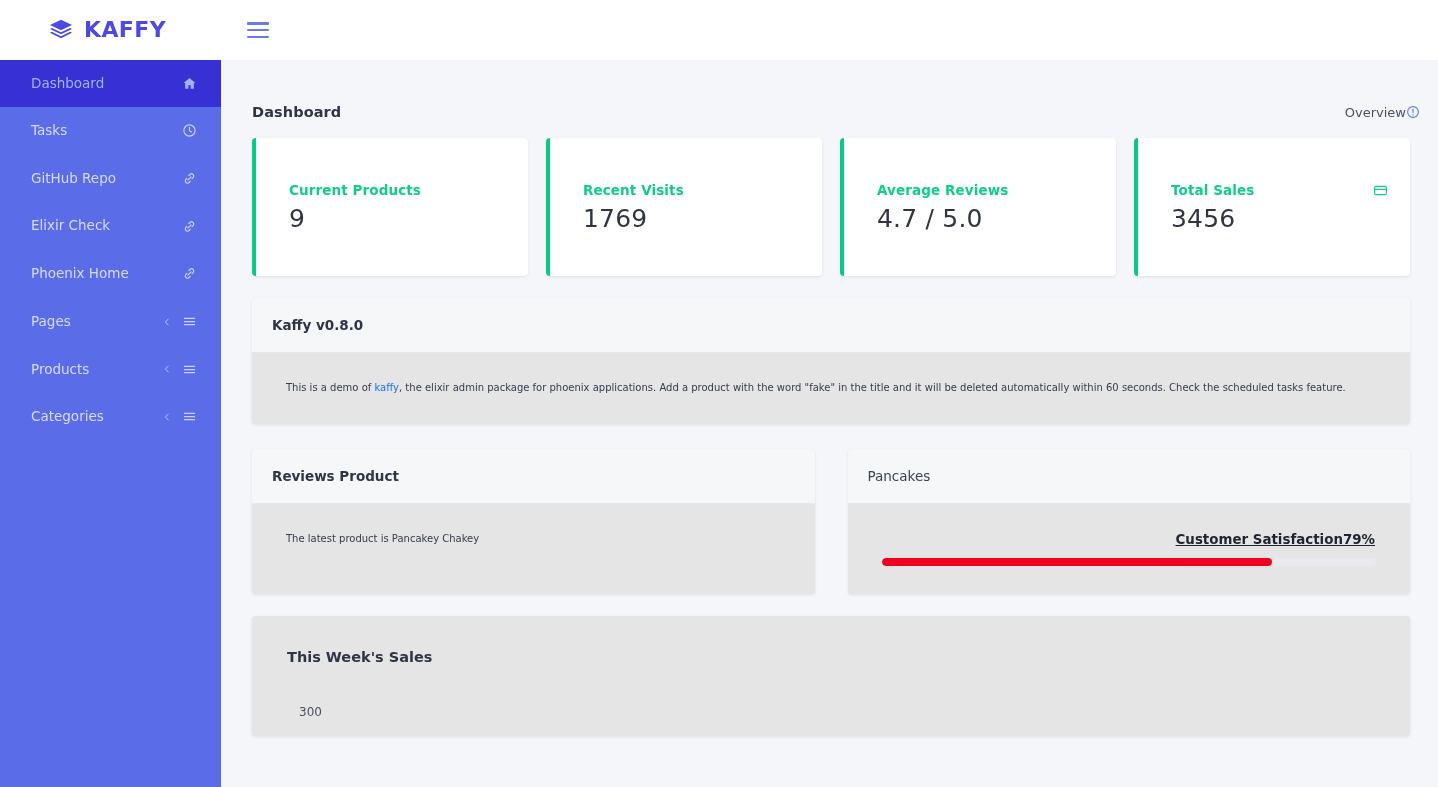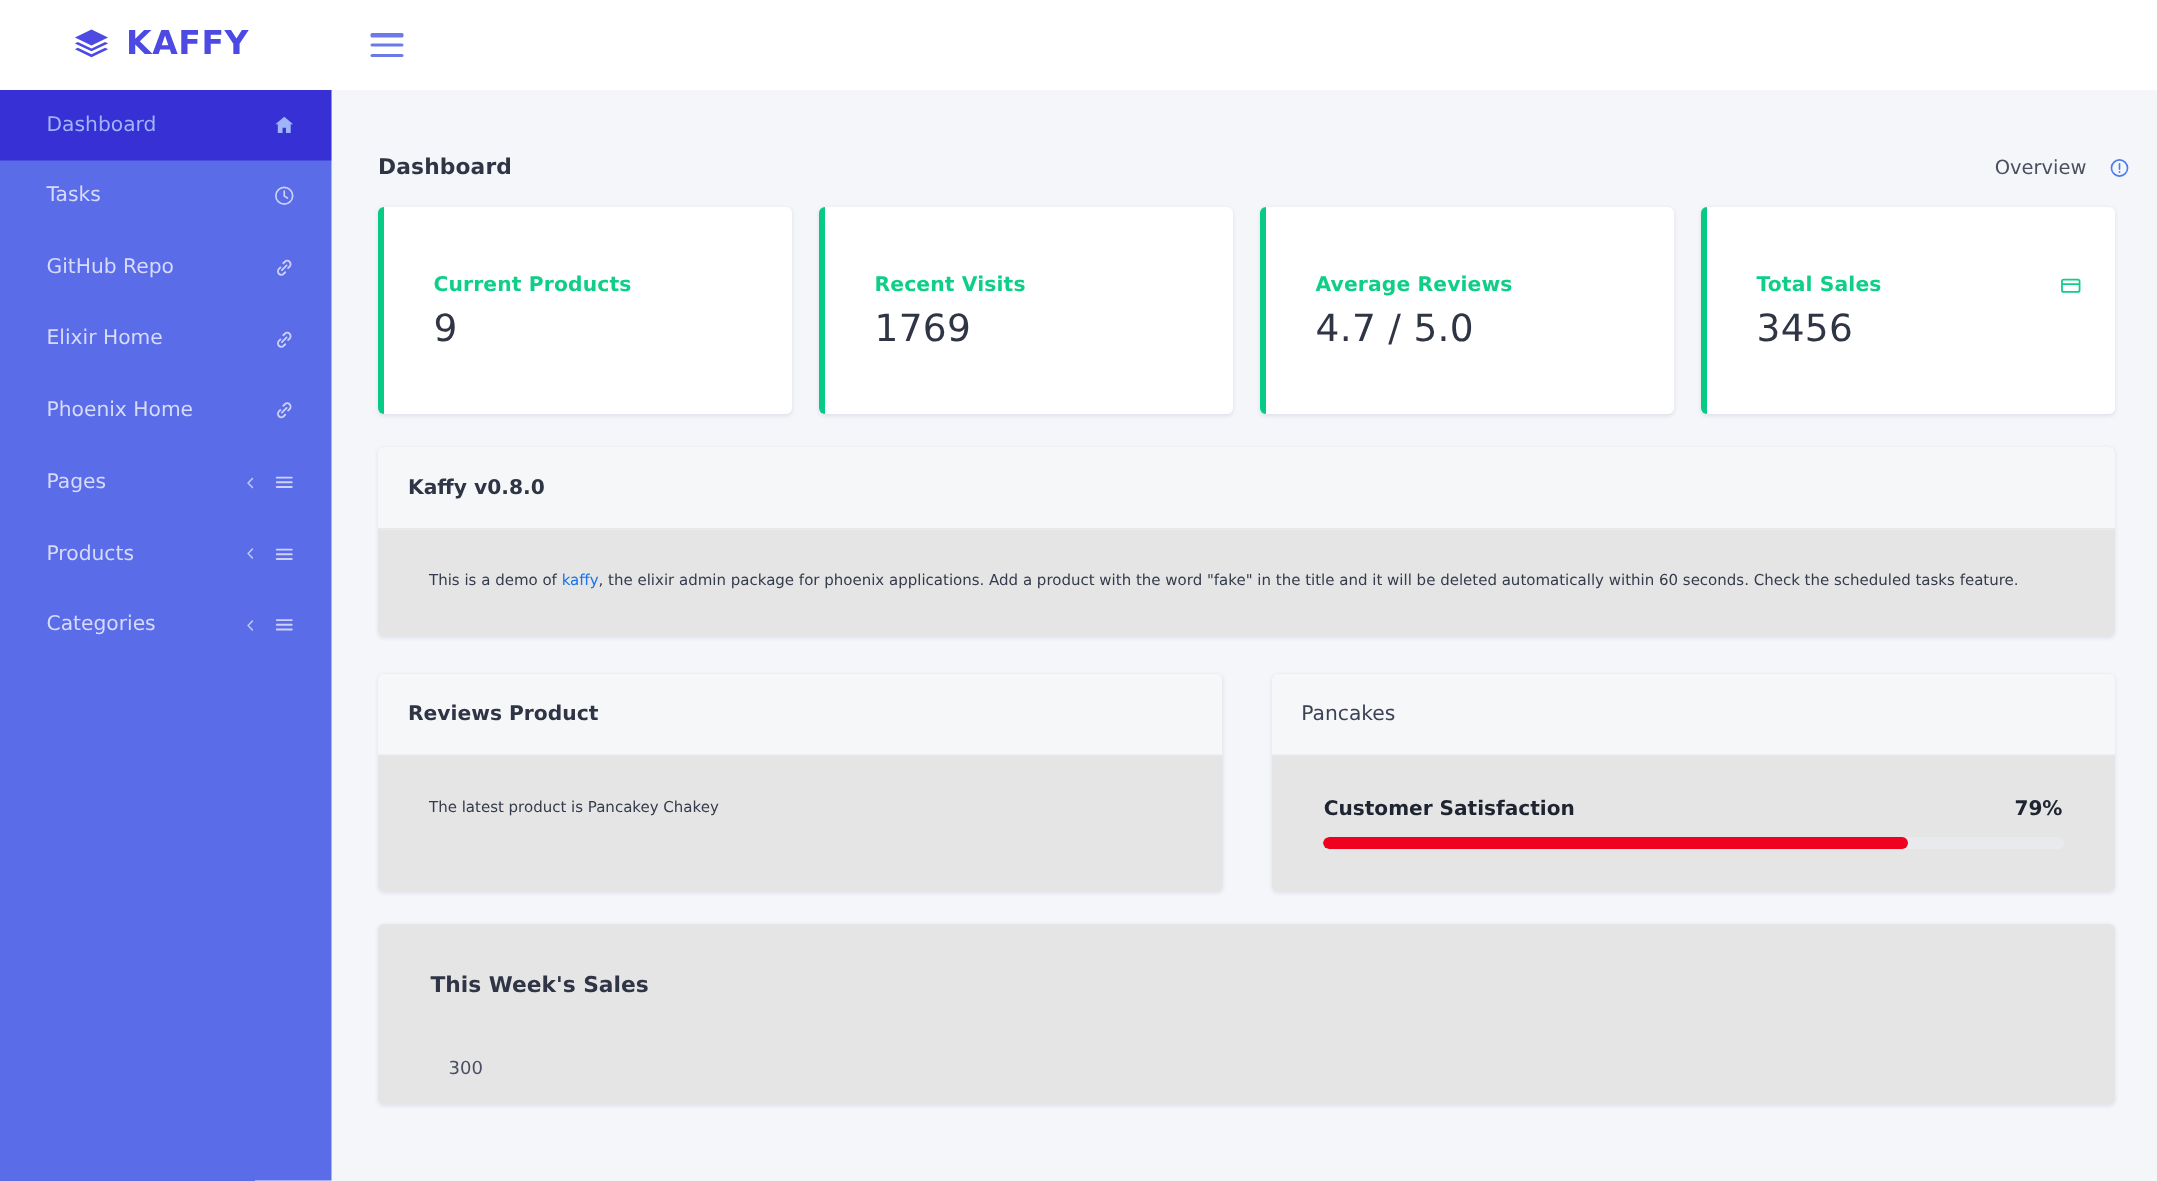--- a/index.html
+++ b/index.html
@@ -105,21 +105,21 @@
   }
   .page-title {
     font-size: 14.5px;
     font-weight: 700;
     color: #2f3545;
     letter-spacing: .1px;
   }
   .overview {
     display: flex;
     align-items: center;
-    gap: 15px;
+    gap: 0;
     font-size: 13px;
     color: #4a5060;
     cursor: pointer;
   }
   .info-ico { display: block; }
 
   
   .cards {
     display: flex;
     gap: 18px;
@@ -184,25 +184,26 @@
     padding: 25px 28px 0 31px;
   }
   .row-panels .panel { flex: 1; }
 
   .wide-wrap { padding: 22px 28px 0 31px; }
 
   
   .prog-head {
     display: flex;
     align-items: center;
-    justify-content: space-between;
+    justify-content: flex-end;
     font-size: 13.4px;
     font-weight: 700;
     color: #1e2430;
     padding: 0 1px;
+    text-decoration: underline;
   }
   .prog-track {
     margin-top: 11px;
     height: 8px;
     background: #e9eaed;
     border-radius: 4px;
     overflow: hidden;
   }
   .prog-fill {
     height: 100%;
@@ -273,21 +274,21 @@
     <span class="nav-icons">
       <svg class="nav-ico" width="15" height="15" viewBox="0 0 24 24" fill="none" stroke="#d6dbfb" stroke-width="1.9" stroke-linecap="round">
         <path d="M9.5 14.5 14.5 9.5"></path>
         <path d="M11 7.2l1.6-1.6a3.6 3.6 0 0 1 5.1 5.1l-1.6 1.6"></path>
         <path d="M13 16.8l-1.6 1.6a3.6 3.6 0 0 1-5.1-5.1l1.6-1.6"></path>
       </svg>
     </span>
   </a>
 
   <a class="nav-item" href="#">
-    <span class="nav-label">Elixir Home</span>
+    <span class="nav-label">Elixir Check</span>
     <span class="nav-icons">
       <svg class="nav-ico" width="15" height="15" viewBox="0 0 24 24" fill="none" stroke="#d6dbfb" stroke-width="1.9" stroke-linecap="round">
         <path d="M9.5 14.5 14.5 9.5"></path>
         <path d="M11 7.2l1.6-1.6a3.6 3.6 0 0 1 5.1 5.1l-1.6 1.6"></path>
         <path d="M13 16.8l-1.6 1.6a3.6 3.6 0 0 1-5.1-5.1l1.6-1.6"></path>
       </svg>
     </span>
   </a>
 
   <a class="nav-item" href="#">

